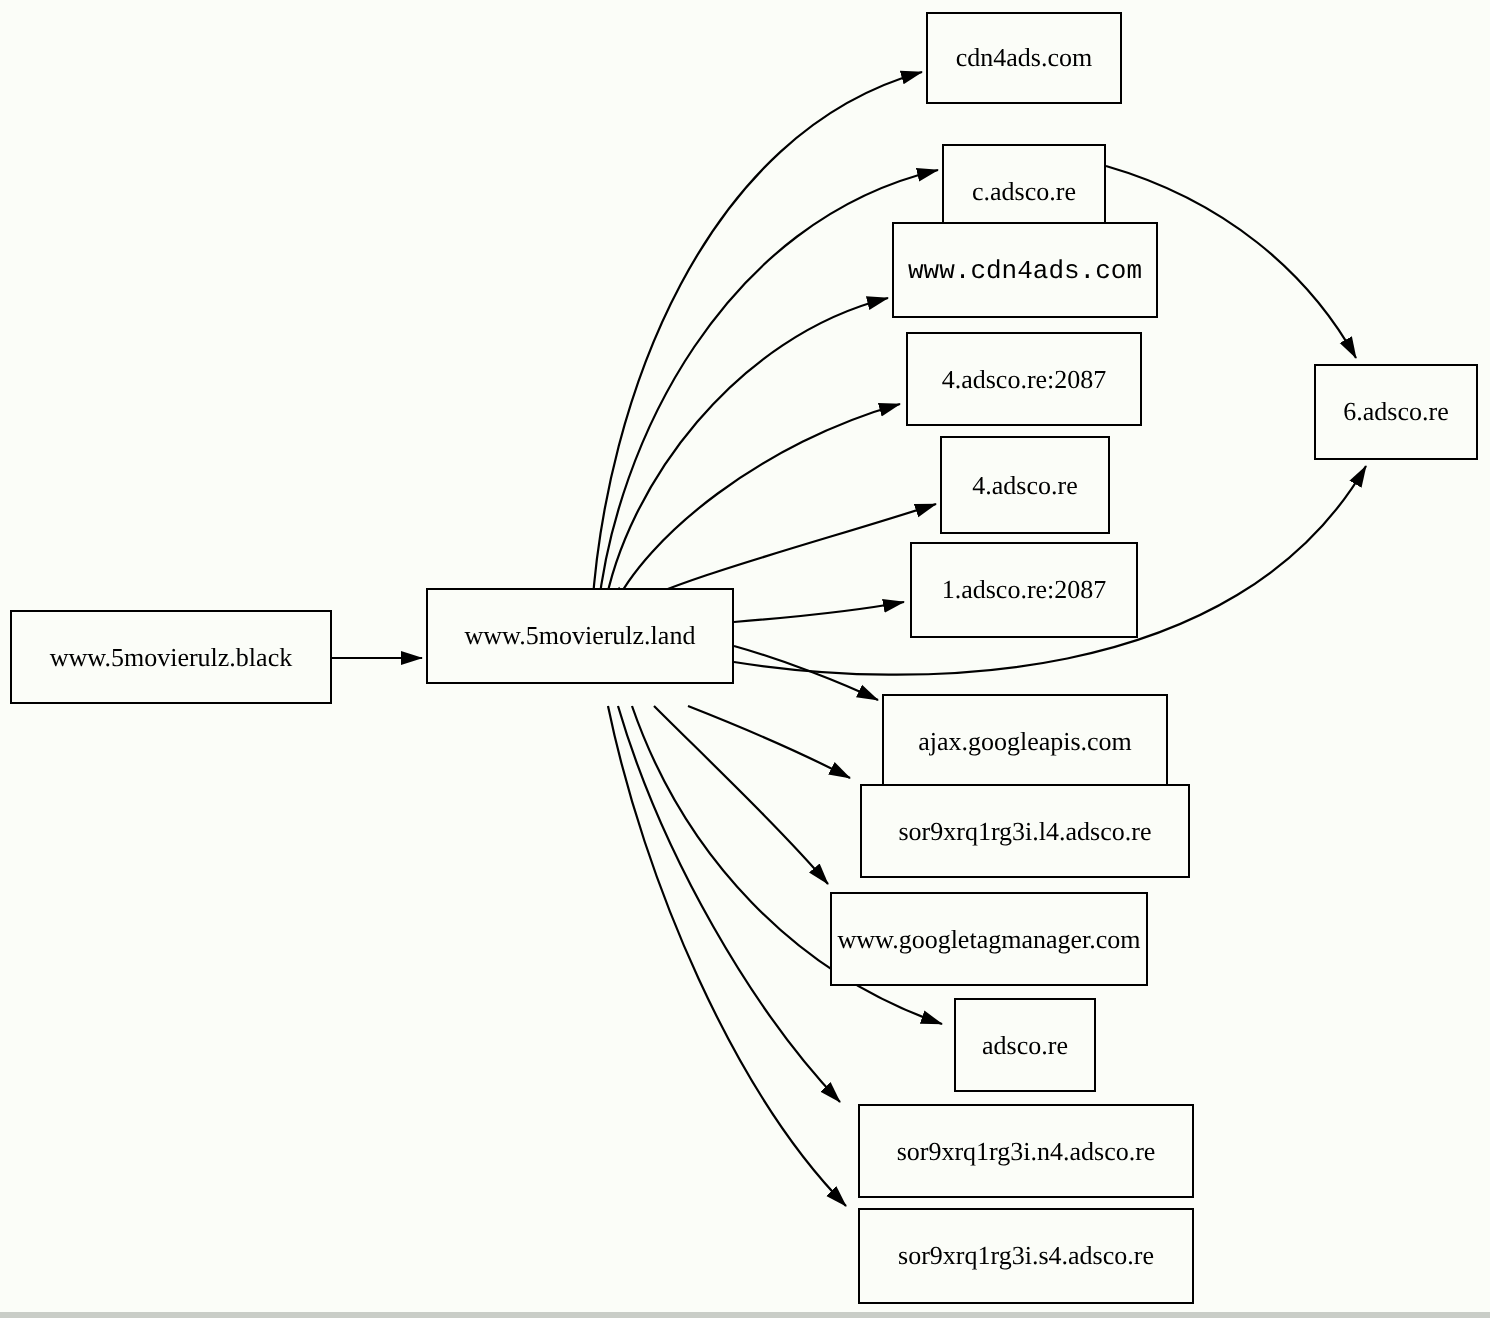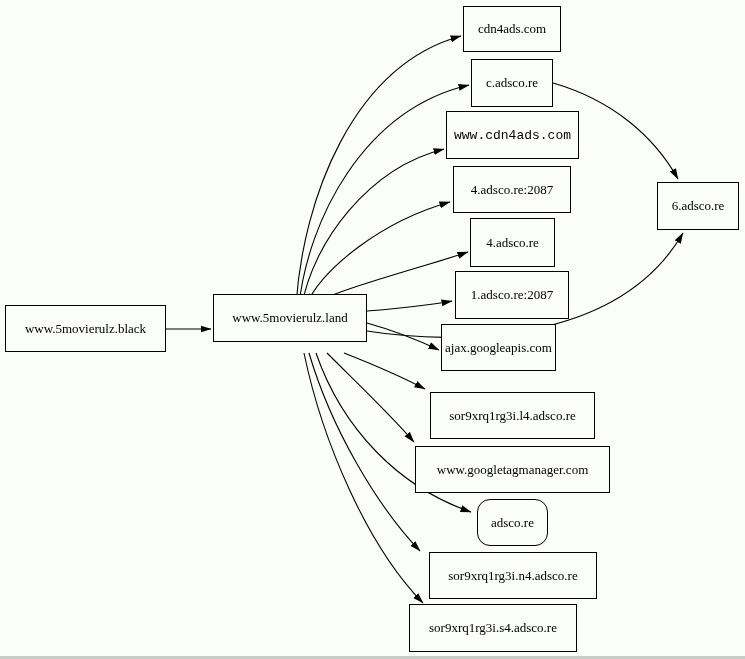--- a/index.html
+++ b/index.html
@@ -63,51 +63,51 @@
   <div id="nodes">
       <div class="node" style="left: 5px; top: 305px; width: 161px; height: 47px;">
         <span>www.5movierulz.black</span>
       </div>
       <div class="node" style="left: 213px; top: 294px; width: 154px; height: 48px;">
         <span>www.5movierulz.land</span>
       </div>
       <div class="node" style="left: 463px; top: 6px; width: 98px; height: 46px;">
         <span>cdn4ads.com</span>
       </div>
-      <div class="node" style="left: 471px; top: 59px; width: 82px; height: 48px;">
+      <div class="node" style="left: 471px; top: 72px; width: 82px; height: 48px;">
         <span>c.adsco.re</span>
       </div>
       <div class="node" style="left: 446px; top: 111px; width: 133px; height: 48px; font-family: Liberation Mono, monospace;">
         <span>www.cdn4ads.com</span>
       </div>
       <div class="node" style="left: 453px; top: 166px; width: 118px; height: 47px;">
         <span>4.adsco.re:2087</span>
       </div>
       <div class="node" style="left: 470px; top: 218px; width: 85px; height: 49px;">
         <span>4.adsco.re</span>
       </div>
       <div class="node" style="left: 455px; top: 271px; width: 114px; height: 48px;">
         <span>1.adsco.re:2087</span>
       </div>
       <div class="node" style="left: 657px; top: 182px; width: 82px; height: 48px;">
         <span>6.adsco.re</span>
       </div>
-      <div class="node" style="left: 441px; top: 324px; width: 115px; height: 47px;">
+      <div class="node" style="left: 441px; top: 347px; width: 143px; height: 47px;">
         <span>ajax.googleapis.com</span>
       </div>
       <div class="node" style="left: 430px; top: 392px; width: 165px; height: 47px;">
         <span>sor9xrq1rg3i.l4.adsco.re</span>
       </div>
-      <div class="node" style="left: 415px; top: 446px; width: 195px; height: 47px;">
+      <div class="node" style="left: 415px; top: 446px; width: 159px; height: 47px;">
         <span>www.googletagmanager.com</span>
       </div>
-      <div class="node" style="left: 477px; top: 499px; width: 71px; height: 47px; border-radius: 13px;">
+      <div class="node" style="left: 477px; top: 499px; width: 71px; height: 47px;">
         <span>adsco.re</span>
       </div>
       <div class="node" style="left: 429px; top: 552px; width: 168px; height: 47px;">
         <span>sor9xrq1rg3i.n4.adsco.re</span>
       </div>
-      <div class="node" style="left: 409px; top: 604px; width: 168px; height: 48px;">
+      <div class="node" style="left: 429px; top: 604px; width: 168px; height: 48px;">
         <span>sor9xrq1rg3i.s4.adsco.re</span>
       </div>
     </div>
   <div class="bottom-bar"></div>
 </div>
 
 </body></html>

